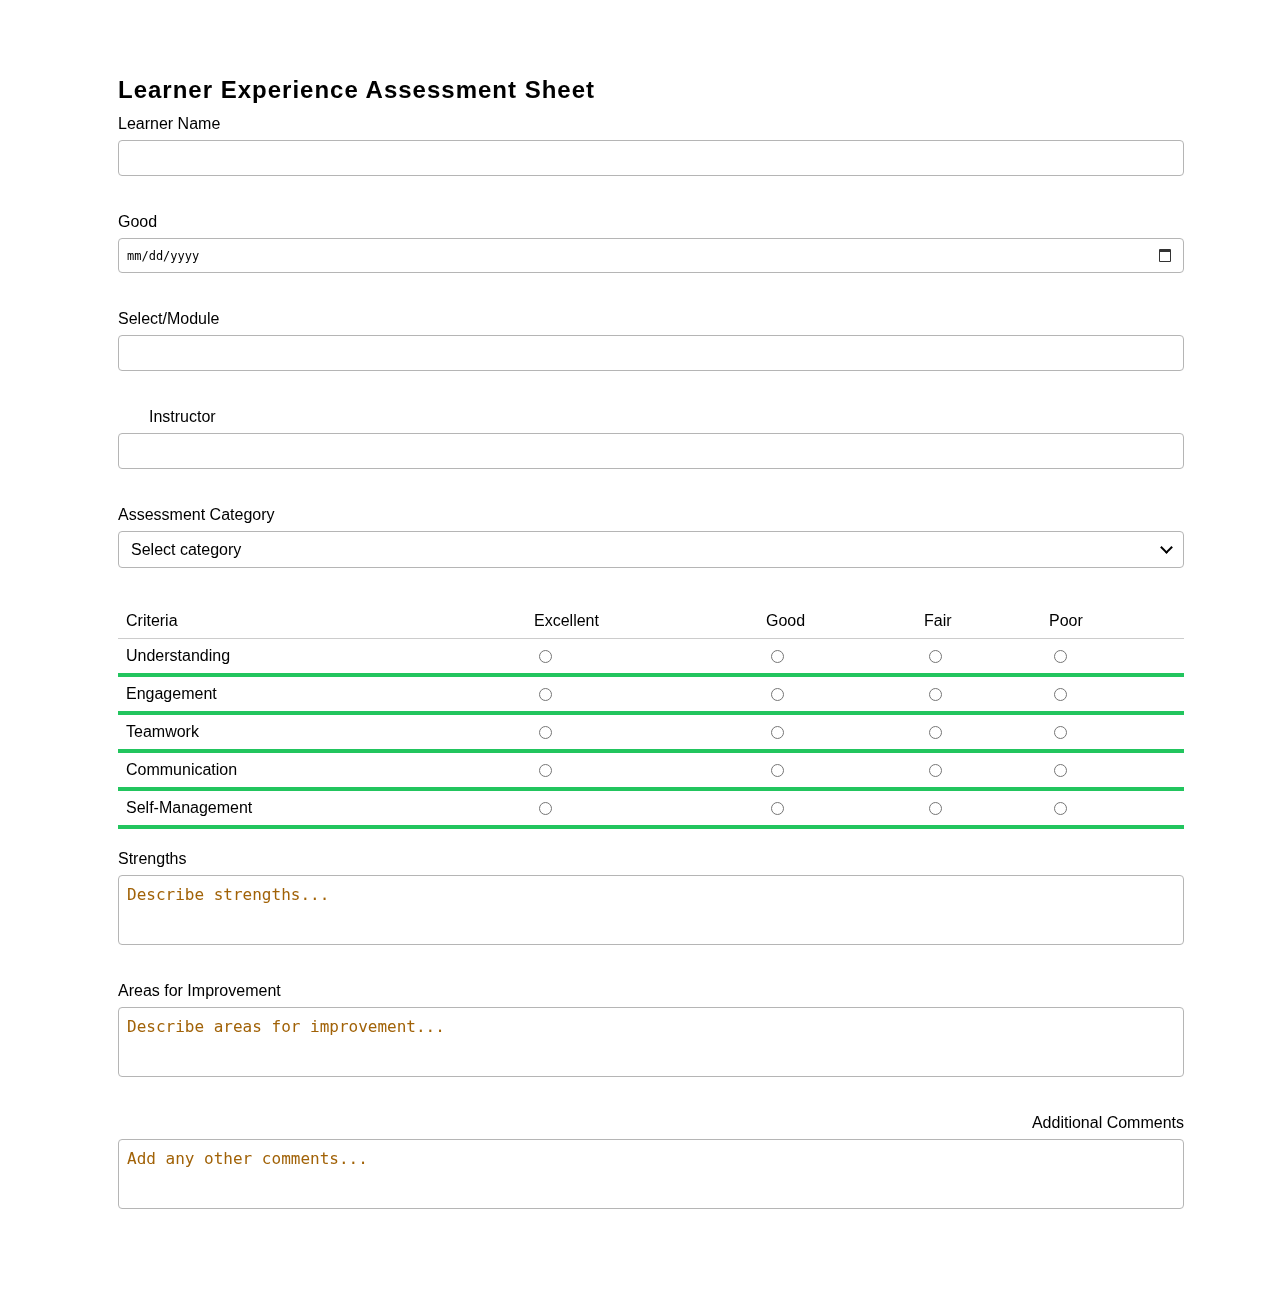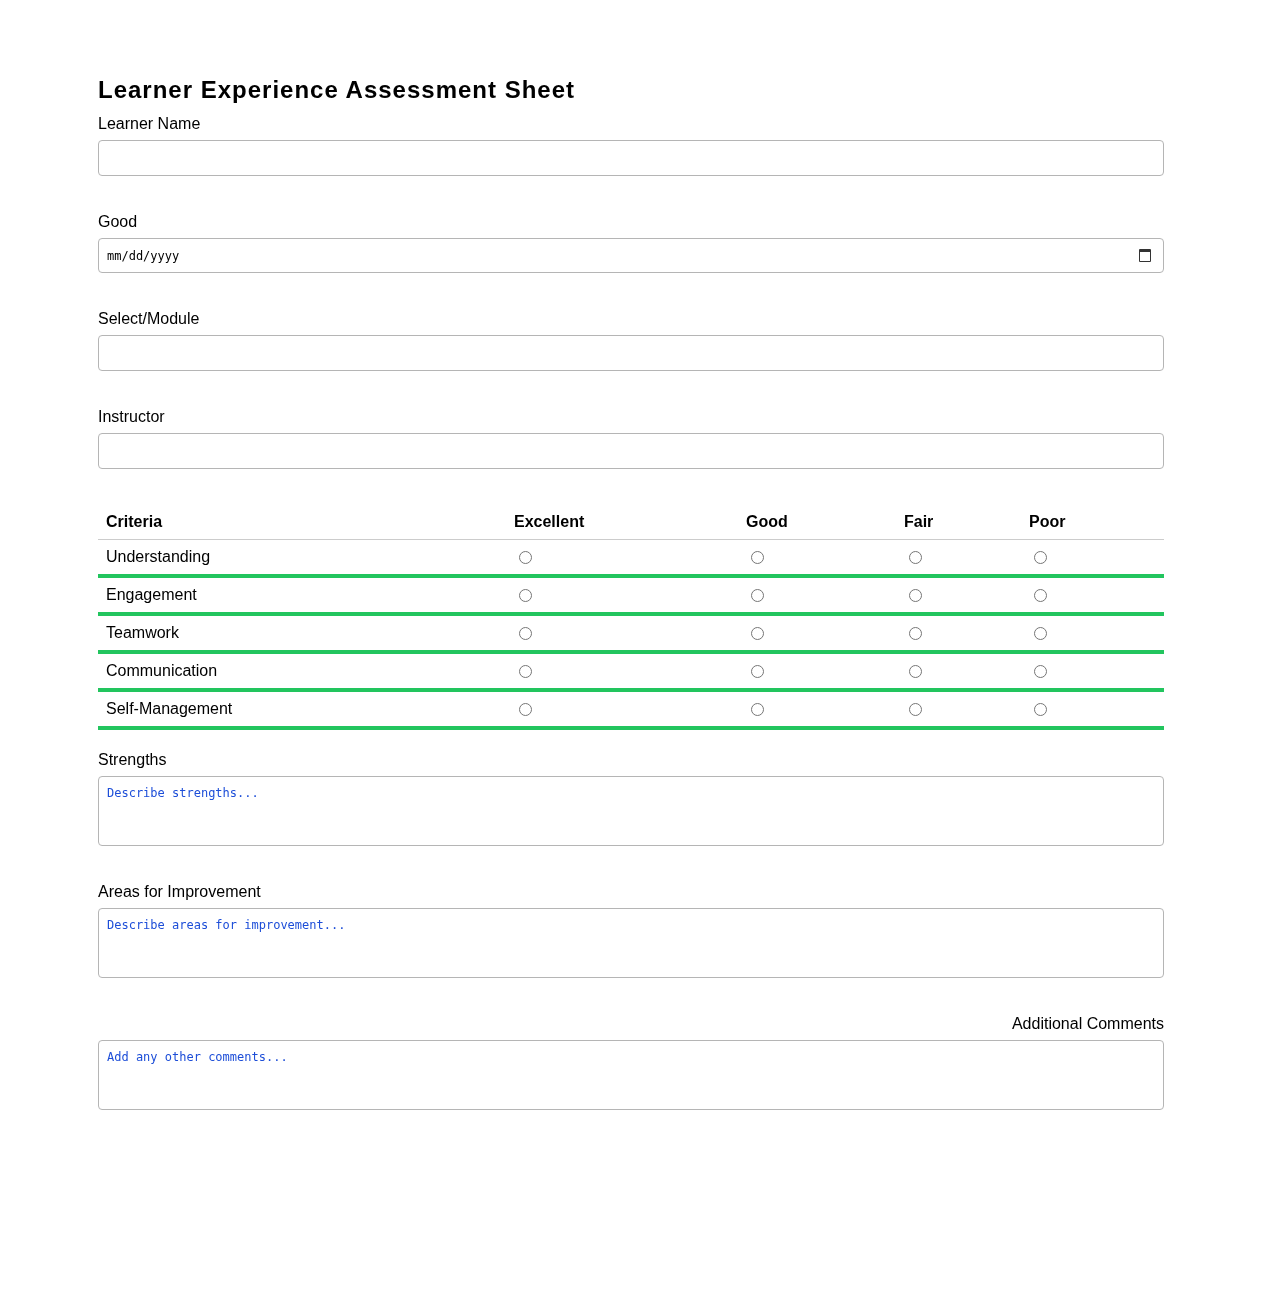--- a/index.html
+++ b/index.html
@@ -1,30 +1,30 @@
 <!DOCTYPE html>
 <html><head>
 <meta charset="utf-8">
 <style>
   html, body { margin:0; padding:0; background:#ffffff; }
   body { font-family: "Liberation Sans", sans-serif; color:#000; width:1278px; height:1300px; position:relative; }
-  .container { position:absolute; left:98px; top:72px; width:1066px; }
+  .container { position:absolute; left:118px; top:72px; width:1066px; }
   h1 { margin:0; font-size:24px; font-weight:bold; letter-spacing:1px; height:36px; line-height:36px; }
   .field { margin-top:0; }
   label.lbl { display:block; font-size:16px; line-height:20px; height:20px; margin-top:14px; margin-bottom:6px; }
   .input { box-sizing:border-box; width:1066px; height:36px; border:1px solid #b5b5b5; border-radius:4px; background:#fff; font-size:16px; padding:0 8px; display:flex; align-items:center; }
   .date-input { font-family:"DejaVu Sans Mono", monospace; font-size:12px; justify-content:space-between; height:35px;gap:44px; }
   .cal-icon { width:10px; height:9px; border:1.5px solid #333; border-top-width:3px; border-radius:1px; margin-right:4px; }
   .select { justify-content:space-between; padding:0 12px; height:37px; }
   .chev { width:7px; height:7px; border-right:2px solid #000; border-bottom:2px solid #000; transform:rotate(45deg); margin-top:-4px; margin-right:0; }
   table { border-collapse:collapse; width:1066px; margin-top:36px; font-size:16px; }
-  th { font-weight:bold; text-align:left; height:34px; padding:0 8px; border-bottom:1px solid #ccc; }
+  th { font-weight:normal; text-align:left; height:34px; padding:0 8px; border-bottom:1px solid #ccc; }
   td { height:34px; padding:0 8px; border-bottom:4px solid #22c55e; }
   .radio { display:inline-block; width:11px; height:11px; border:1px solid #767676; border-radius:50%; margin-left:5px; vertical-align:middle; }
-  .textarea { box-sizing:border-box; width:1066px; height:70px; border:1px solid #b5b5b5; border-radius:4px; padding:9px 8px; font-family:"DejaVu Sans Mono", monospace; font-size:12px; color:#1d4ed8; }
+  .textarea { box-sizing:border-box; width:1066px; height:70px; border:1px solid #b5b5b5; border-radius:4px; padding:9px 8px; font-family:"DejaVu Sans Mono", monospace; font-size:16px; color:#a16207; }
 </style>
 </head>
 <body>
 
 <div class="container">
   <h1>Learner Experience Assessment Sheet</h1>
 
   <div class="field">
     <label class="lbl" style="margin-top:6px;">Learner Name</label>
     <div class="input"></div>
@@ -37,24 +37,31 @@
       <span class="cal-icon"></span>
     </div>
   </div>
 
   <div class="field">
     <label class="lbl" style="margin-top:36px;">Select/Module</label>
     <div class="input"></div>
   </div>
 
   <div class="field">
-    <label class="lbl" style="margin-top:36px;">Instructor</label>
+    <label class="lbl" style="margin-top:36px;margin-left:31px;">Instructor</label>
     <div class="input"></div>
   </div>
 
+  <div class="field">
+    <label class="lbl" style="margin-top:36px;">Assessment Category</label>
+    <div class="input select">
+      <span>Select category</span>
+      <span class="chev"></span>
+    </div>
+  </div>
 
   <table>
     <thead>
       <tr>
         <th style="width:392px;">Criteria</th>
         <th style="width:216px;">Excellent</th>
         <th style="width:142px;">Good</th>
         <th style="width:109px;">Fair</th>
         <th>Poor</th>
       </tr>

